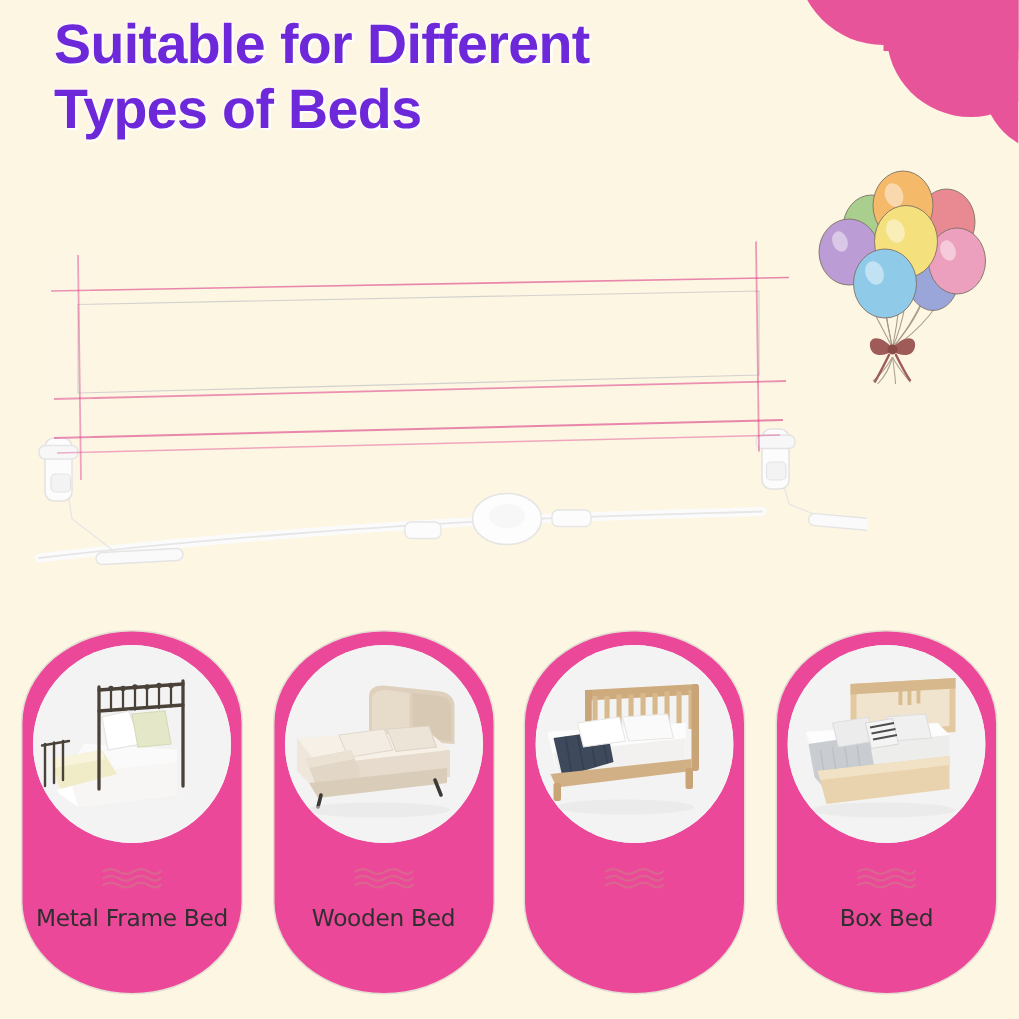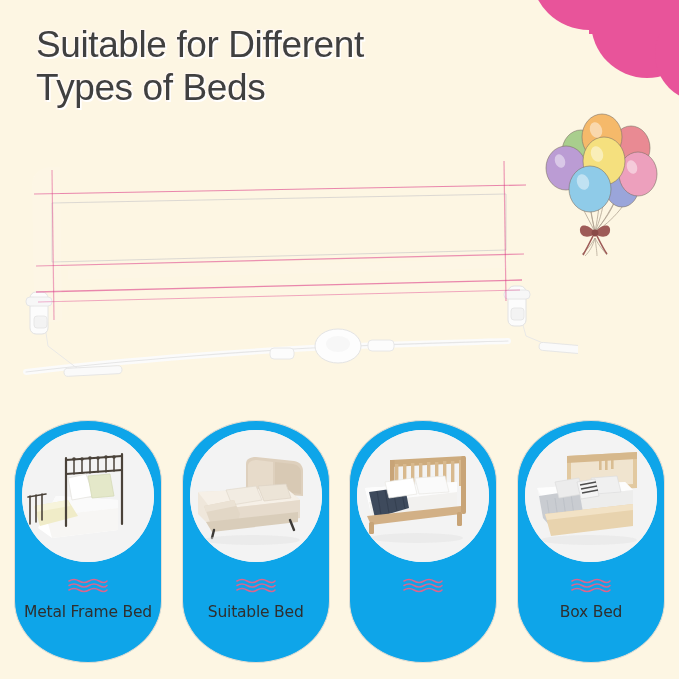--- a/index.html
+++ b/index.html
@@ -28,27 +28,27 @@
     right: -58px;
     width: 260px;
     height: 200px;
     pointer-events: none;
   }
 
   
   #headline {
     position: absolute;
     left: 36px;
-    top: 23px;
+    top: 8px;
     width: 470px;
     font-size: 37px;
     line-height: 1.17;
-    font-weight: normal;
+    font-weight: bold;
     letter-spacing: -0.4px;
-    color: #404040;
+    color: #6d28d9;
     text-shadow:
       1.6px 1.6px 0 #ffffff,
       -1.1px -1.1px 0 #fff7ef,
       1.6px -1.1px 0 #fff7ef,
       -1.1px 1.6px 0 #fff7ef;
     white-space: pre-line;
   }
 
   
   #balloons {
@@ -77,21 +77,21 @@
     height: 248px;
     display: flex;
     justify-content: space-between;
     padding: 0 14px;
     box-sizing: border-box;
   }
   .card {
     position: relative;
     width: 148px;
     height: 243px;
-    background: #0ea5e9;
+    background: #ec4899;
     border: 1px solid #e3ddd2;
     border-radius: 74px / 62px;
     box-sizing: border-box;
     display: flex;
     flex-direction: column;
     align-items: center;
     overflow: hidden;
   }
   .card-photo {
     position: relative;
@@ -365,21 +365,21 @@
           <ellipse cx="62" cy="110" rx="48" ry="5" fill="#e4e4e4" opacity="0.5"></ellipse>
         </svg>
       </div>
       <svg class="wave-icon" viewBox="0 0 44 17">
         <g stroke="#d9668f" stroke-width="1.5" fill="none" stroke-linecap="round">
           <path d="M3,4 q5,-3.2 10,0 t10,0 t10,0 t8,0"></path>
           <path d="M3,8.5 q5,-3.2 10,0 t10,0 t10,0 t8,0"></path>
           <path d="M3,13 q5,-3.2 10,0 t10,0 t10,0 t8,0"></path>
         </g>
       </svg>
-      <div class="card-label">Suitable Bed</div>
+      <div class="card-label">Wooden Bed</div>
     </div>
 
     <div class="card">
       <div class="card-photo">
         <svg viewBox="0 0 132 132">
           <rect width="132" height="132" fill="#f3f3f3"></rect>
 
           <path d="M34,30 L108,26 L108,33 L34,37 Z" fill="#cdab7d"></path>
 
           <g fill="#d8b98e">

